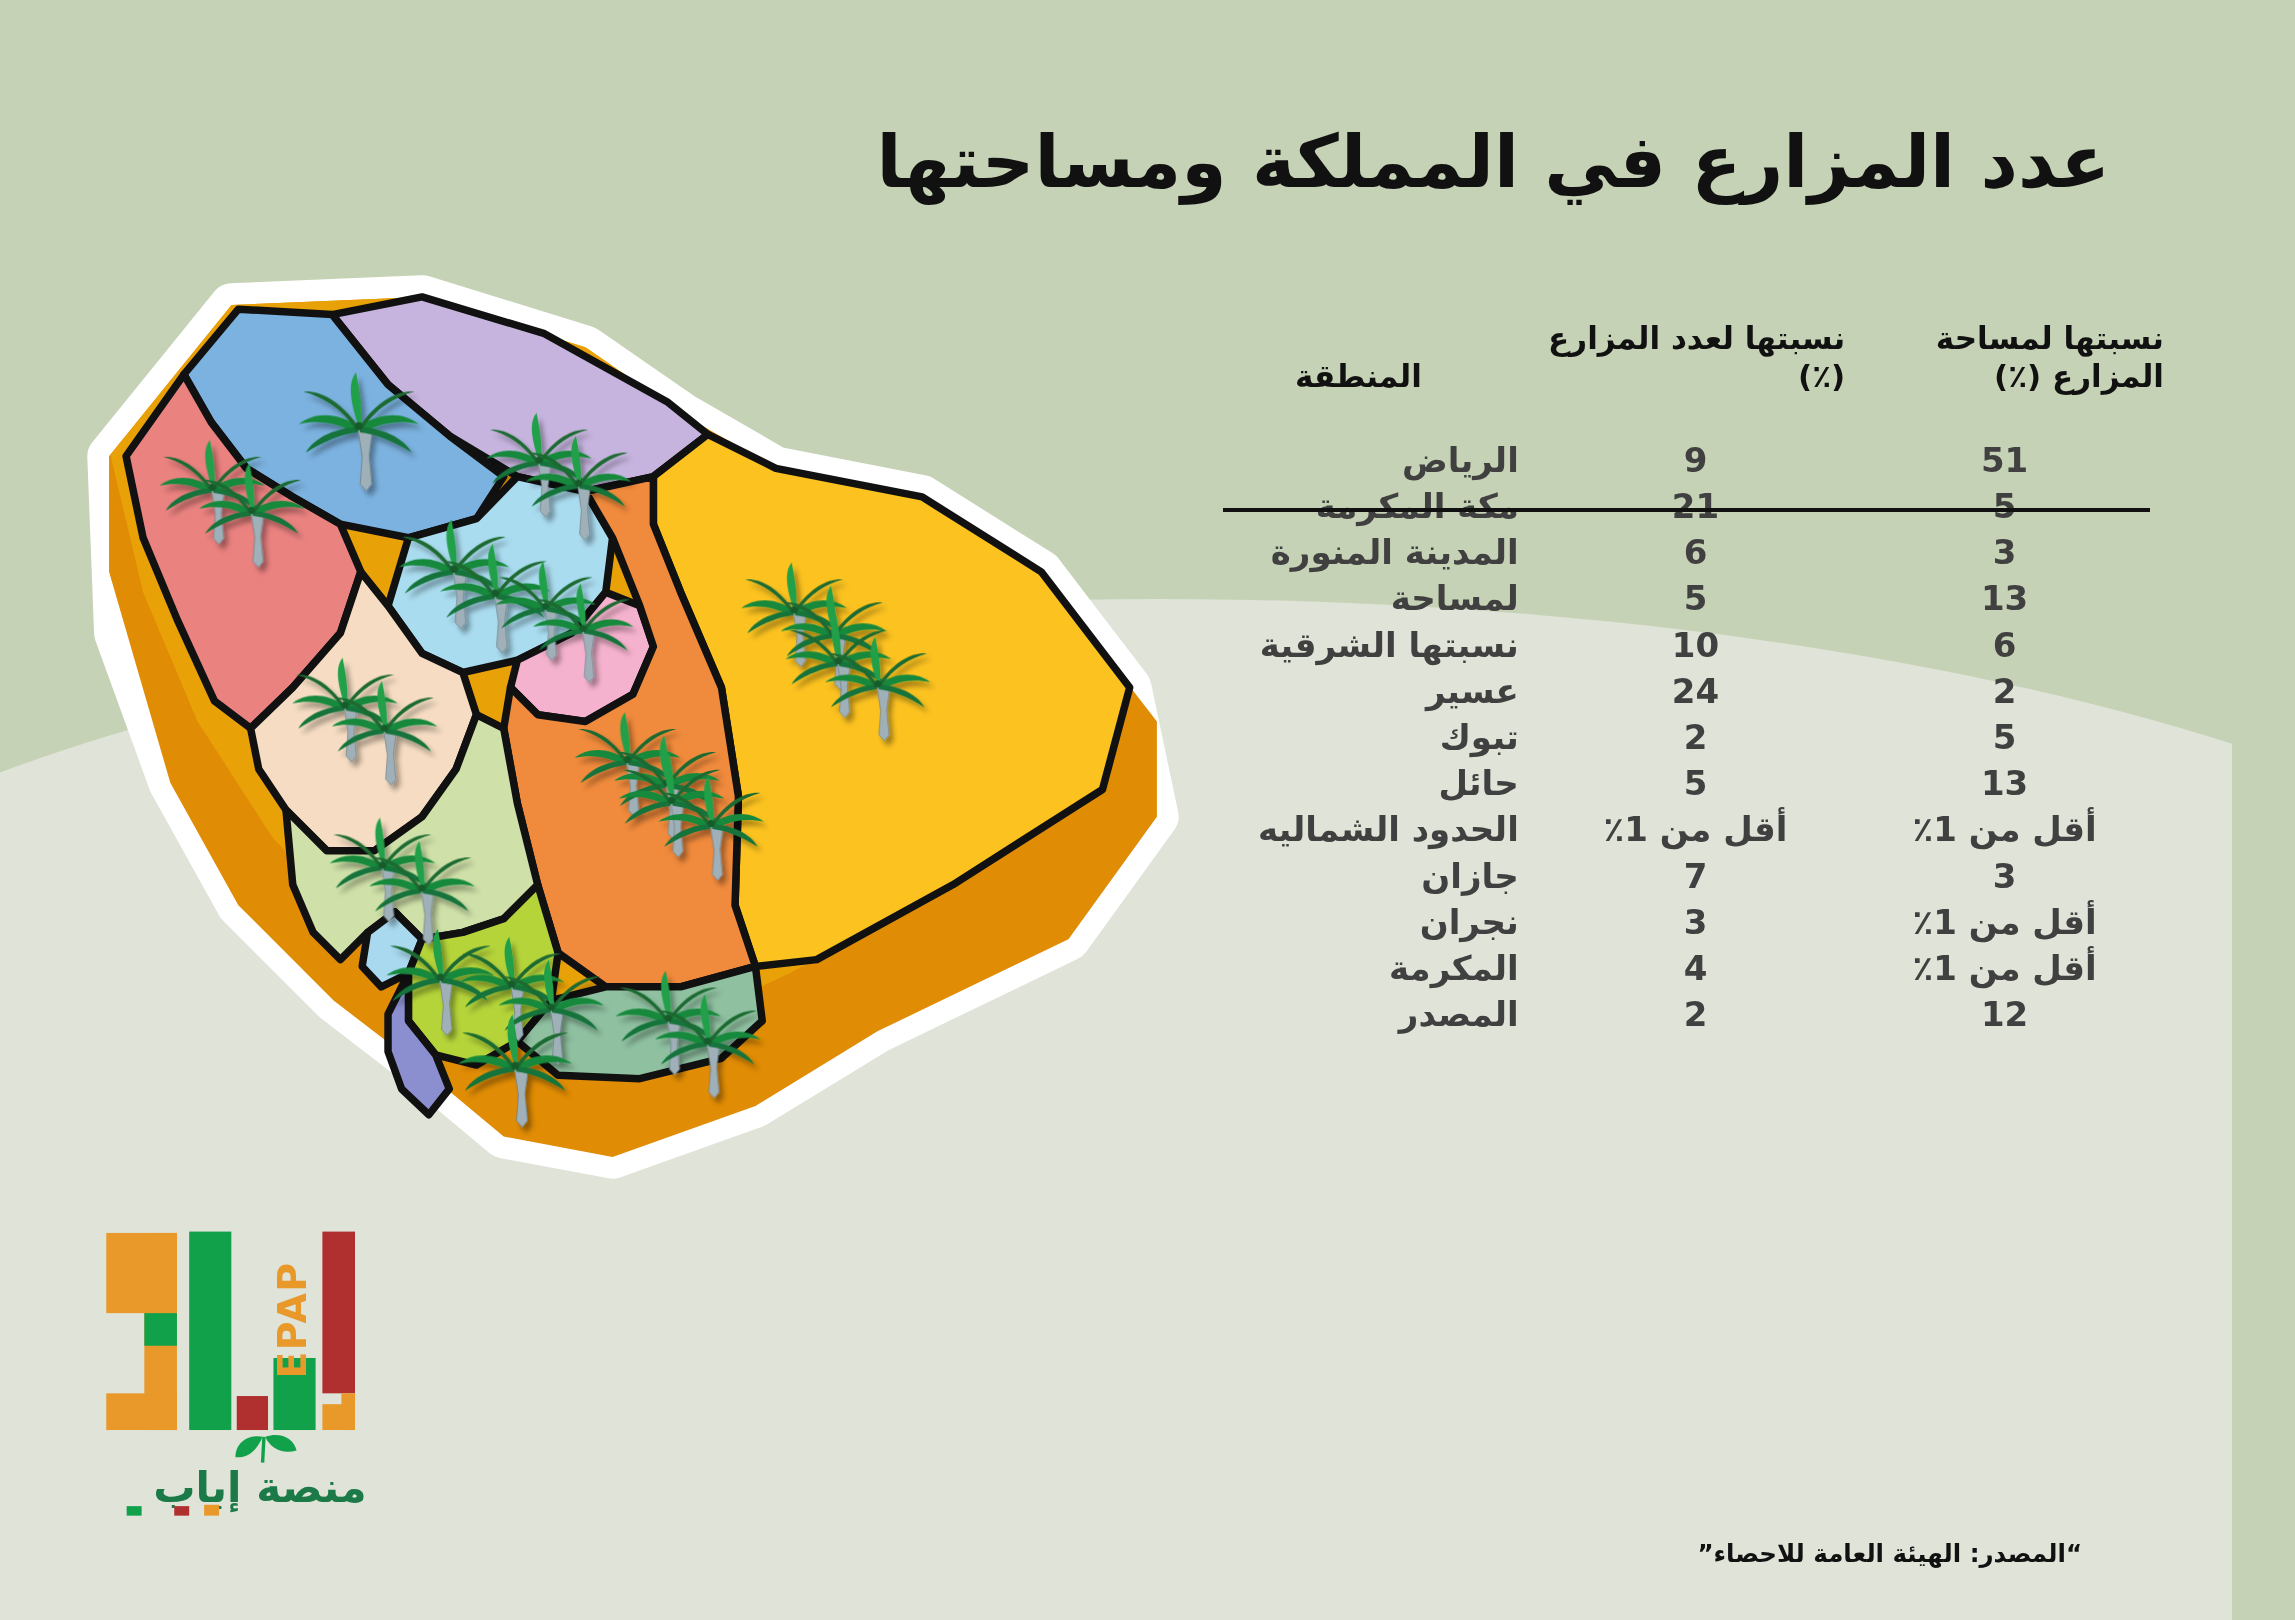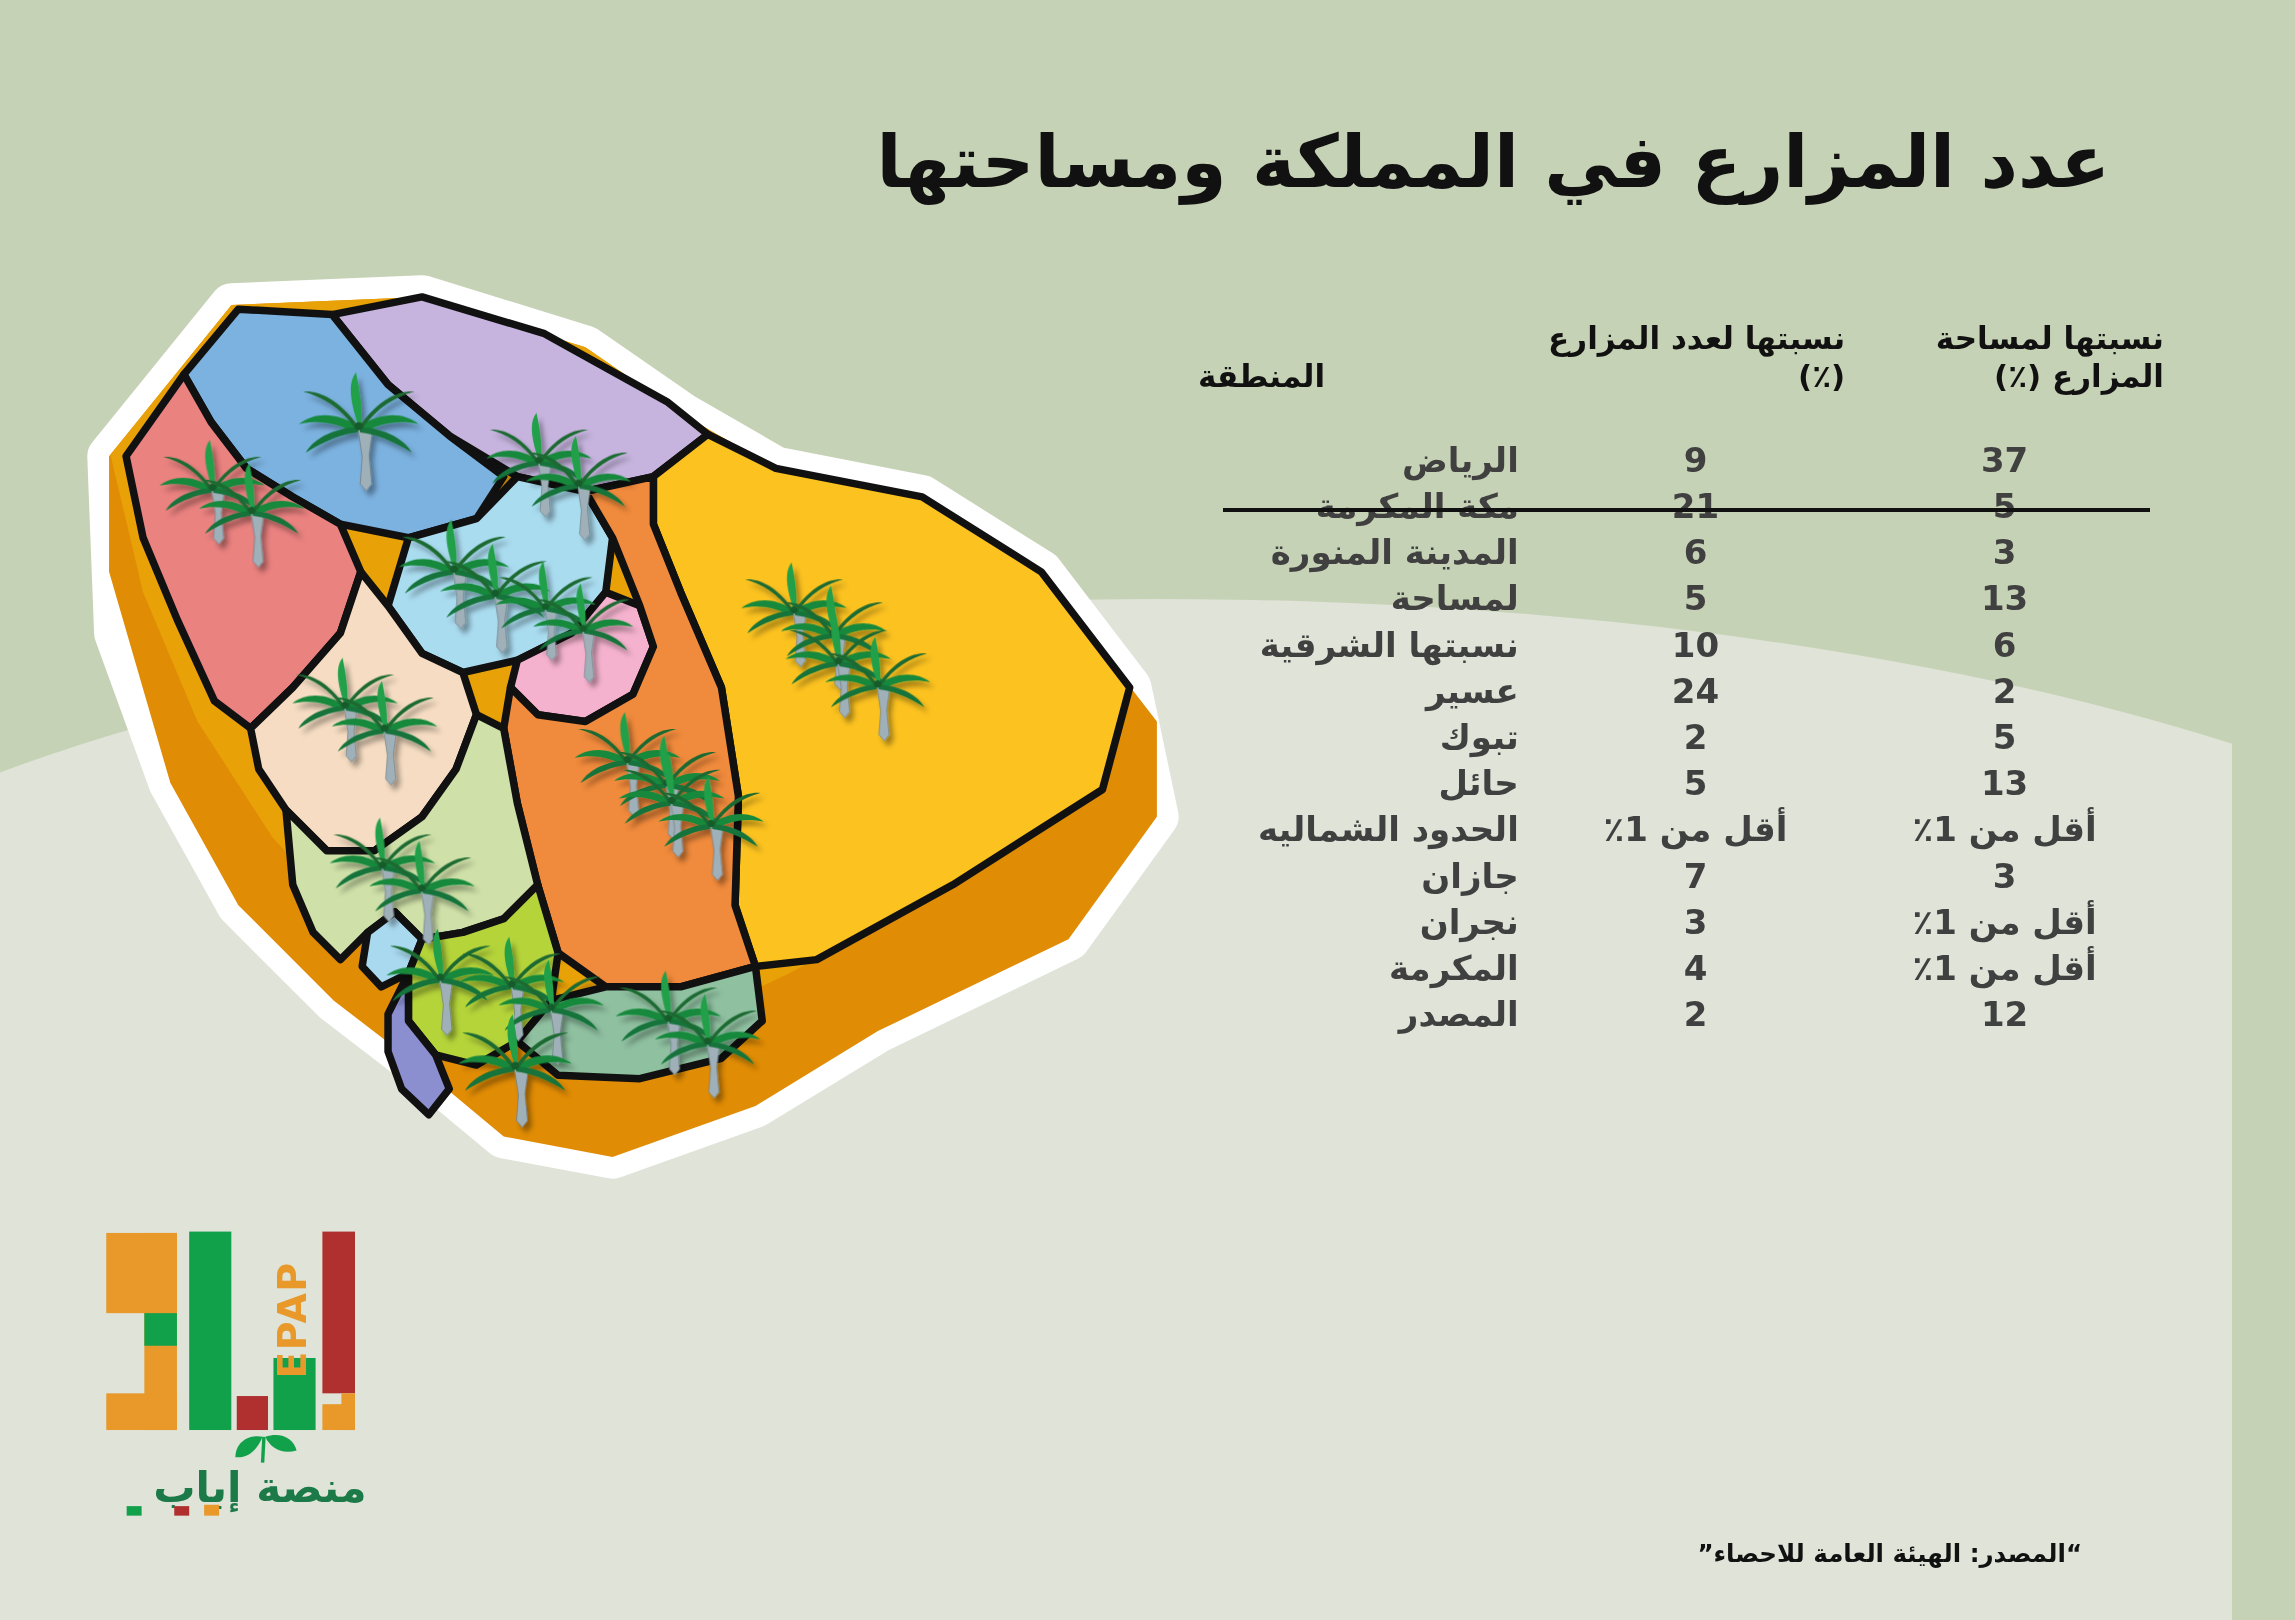--- a/index.html
+++ b/index.html
@@ -31,21 +31,21 @@
   .table-wrap{
     position:absolute;left:1198px;top:320px;width:966px;
     direction:rtl;
   }
   table.data{width:100%;border-collapse:collapse;table-layout:fixed;}
   table.data th{
     font-size:31px;font-weight:bold;color:#111;
     padding:0 0 12.2px 0;vertical-align:bottom;line-height:1.22;
     text-align:right;
   }
-  table.data th.region-h{text-align:left;padding-right:27px;}
+  table.data th.region-h{text-align:center;padding-right:27px;}
   .hdr-rule{
     position:absolute;left:24.5px;top:188px;width:927px;height:4.1px;
     background:#111;
   }
   table.data td{
     font-size:34px;font-weight:bold;color:#404040;
     padding:6.1px 0;text-align:center;line-height:1.0;
     white-space:nowrap;
   }
   table.data td.region{text-align:right;padding-right:27px;font-size:34px;}
@@ -189,21 +189,21 @@
       </colgroup>
       <thead>
         <tr>
           <th>نسبتها لمساحة المزارع (٪)</th>
           <th>نسبتها لعدد المزارع (٪)</th>
           <th class="region-h">المنطقة</th>
         </tr>
       </thead>
       <tbody>
         <tr>
-          <td>37</td>
+          <td>51</td>
           <td>9</td>
           <td class="region">الرياض</td>
         </tr>
         <tr>
           <td>5</td>
           <td>21</td>
           <td class="region">مكة المكرمة</td>
         </tr>
         <tr>
           <td>3</td>

